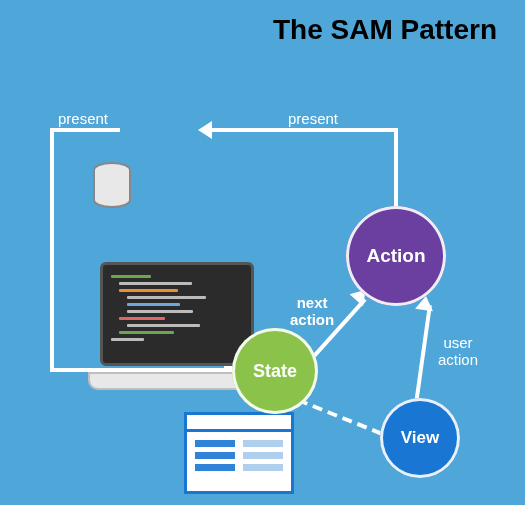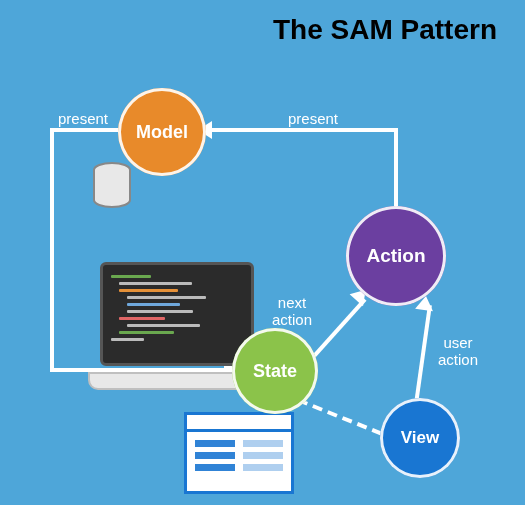--- a/index.html
+++ b/index.html
@@ -63,21 +63,21 @@
   .elabel {
     position: absolute;
     color: #fff;
     font-size: 15px;
     font-weight: 500;
     text-align: center;
     line-height: 1.15;
   }
   .l-render  { left: 58px;  top: 110px; }
   .l-present { left: 288px; top: 110px; }
-  .l-next    { left: 272px; top: 294px; }
+  .l-next    { left: 290px; top: 294px; font-weight: bold; }
   .l-user    { left: 438px; top: 334px; }
 
   
   .line {
     position: absolute;
     background: #fff;
   }
   .arrow-head {
     position: absolute;
     width: 0; height: 0;
@@ -281,23 +281,20 @@
         <div class="docwin-bar"></div>
       </div>
       <div class="docwin-col">
         <div class="docwin-bar light"></div>
         <div class="docwin-bar light"></div>
         <div class="docwin-bar light"></div>
       </div>
     </div>
   </div>
 
-  <div class="node node-model">
-    <span>Model</span>
-  </div>
   <div class="node node-action">
     <span>Action</span>
   </div>
   <div class="node node-state">
     <span>State</span>
   </div>
   <div class="node node-view">
     <span>View</span>
   </div>
 

